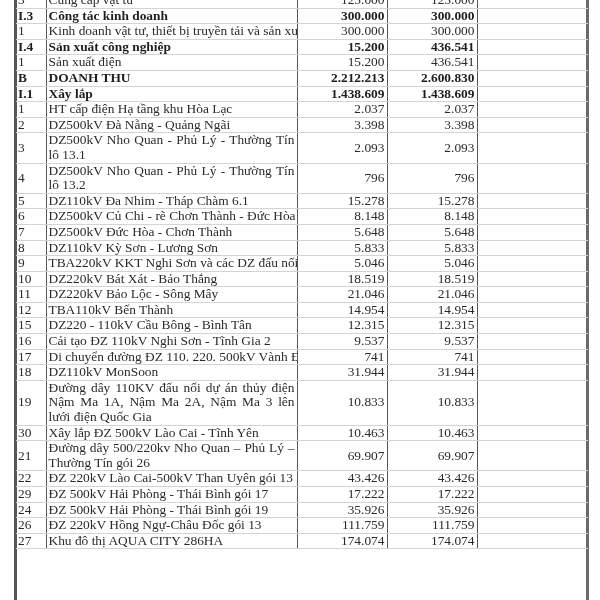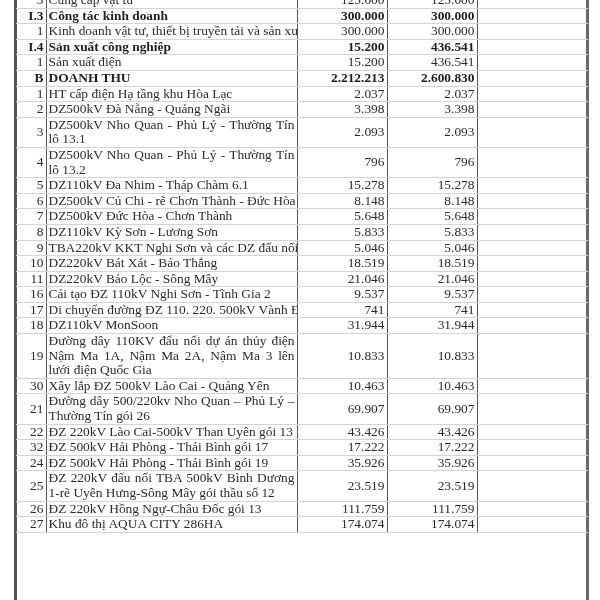--- a/index.html
+++ b/index.html
@@ -5,21 +5,21 @@
   html, body { margin:0; padding:0; background:#ffffff; }
   body { width:600px; height:600px; overflow:hidden; position:relative;
          font-family:"Liberation Serif","DejaVu Serif",serif; color:#2a2a2a; }
   .sheet { position:absolute; left:16px; top:-8px; width:572px; }
   table { border-collapse:collapse; width:572px; table-layout:fixed; }
   col.c1 { width:30px; } col.c2 { width:251px; } col.c3 { width:90px; }
   col.c4 { width:90px; } col.c5 { width:111px; }
   td { font-size:13.4px; line-height:14.6px; padding:0 2px; height:14.6px;
        border-top:1px solid #d4d4d4; border-bottom:1px solid #d4d4d4;
        vertical-align:middle; white-space:nowrap; overflow:hidden; }
-  td.stt { text-align:right; border-right:1.5px solid #555; }
+  td.stt { text-align:left; border-right:1.5px solid #555; }
   td.name { text-align:left; border-right:1.5px solid #555; padding-left:2px; }
   td.num { text-align:right; border-right:1.5px solid #555; padding-right:2px; }
   td.note { border-right:none; }
   tr.bold td { font-weight:bold; color:#1e1e1e; }
   tr.h2 td { height:29.2px; }
   tr.h3 td { height:43.8px; }
   td.wrap { white-space:normal; text-align:justify; line-height:14.6px; }
   .frame-left { position:absolute; left:14px; top:0; width:3px; height:600px; background:#555; }
   .frame-right { position:absolute; left:586px; top:0; width:3px; height:600px; background:#6a6a6a; }
 </style>
@@ -74,20 +74,27 @@
           <td class="num">436.541</td>
           <td class="note"></td>
         </tr>
         <tr class="bold">
           <td class="stt">B</td>
           <td class="name">DOANH THU</td>
           <td class="num">2.212.213</td>
           <td class="num">2.600.830</td>
           <td class="note"></td>
         </tr>
+        <tr class="bold">
+          <td class="stt">I.1</td>
+          <td class="name">Xây lắp</td>
+          <td class="num">1.438.609</td>
+          <td class="num">1.438.609</td>
+          <td class="note"></td>
+        </tr>
         <tr>
           <td class="stt">1</td>
           <td class="name">HT cấp điện Hạ tầng khu Hòa Lạc</td>
           <td class="num">2.037</td>
           <td class="num">2.037</td>
           <td class="note"></td>
         </tr>
         <tr>
           <td class="stt">2</td>
           <td class="name">DZ500kV Đà Nẵng - Quảng Ngãi</td>
@@ -152,20 +159,34 @@
           <td class="note"></td>
         </tr>
         <tr>
           <td class="stt">11</td>
           <td class="name">DZ220kV Bảo Lộc - Sông Mây</td>
           <td class="num">21.046</td>
           <td class="num">21.046</td>
           <td class="note"></td>
         </tr>
         <tr>
+          <td class="stt">12</td>
+          <td class="name">TBA110kV Bến Thành</td>
+          <td class="num">14.954</td>
+          <td class="num">14.954</td>
+          <td class="note"></td>
+        </tr>
+        <tr>
+          <td class="stt">15</td>
+          <td class="name">DZ220 - 110kV Cầu Bông - Bình Tân</td>
+          <td class="num">12.315</td>
+          <td class="num">12.315</td>
+          <td class="note"></td>
+        </tr>
+        <tr>
           <td class="stt">16</td>
           <td class="name">Cải tạo ĐZ 110kV Nghi Sơn - Tĩnh Gia 2</td>
           <td class="num">9.537</td>
           <td class="num">9.537</td>
           <td class="note"></td>
         </tr>
         <tr>
           <td class="stt">17</td>
           <td class="name">Di chuyển đường ĐZ 110. 220. 500kV Vành Đai 4</td>
           <td class="num">741</td>
@@ -181,58 +202,51 @@
         </tr>
         <tr class="h3">
           <td class="stt">19</td>
           <td class="name wrap">Đường dây 110KV đấu nối dự án thủy điện Nậm Ma 1A, Nậm Ma 2A, Nậm Ma 3 lên lưới điện Quốc Gia</td>
           <td class="num">10.833</td>
           <td class="num">10.833</td>
           <td class="note"></td>
         </tr>
         <tr>
           <td class="stt">30</td>
-          <td class="name">Xây lắp ĐZ 500kV Lào Cai - Quảng Yên</td>
+          <td class="name">Xây lắp ĐZ 500kV Lào Cai - Tĩnh Yên</td>
           <td class="num">10.463</td>
           <td class="num">10.463</td>
           <td class="note"></td>
         </tr>
         <tr class="h2">
           <td class="stt">21</td>
           <td class="name wrap">Đường dây 500/220kv Nho Quan – Phủ Lý – Thường Tín gói 26</td>
           <td class="num">69.907</td>
           <td class="num">69.907</td>
           <td class="note"></td>
         </tr>
         <tr>
           <td class="stt">22</td>
           <td class="name"> ĐZ 220kV Lào Cai-500kV Than Uyên gói 13</td>
           <td class="num">43.426</td>
           <td class="num">43.426</td>
           <td class="note"></td>
         </tr>
         <tr>
-          <td class="stt">32</td>
+          <td class="stt">29</td>
           <td class="name"> ĐZ 500kV Hải Phòng - Thái Bình gói 17</td>
           <td class="num">17.222</td>
           <td class="num">17.222</td>
           <td class="note"></td>
         </tr>
         <tr>
           <td class="stt">24</td>
           <td class="name"> ĐZ 500kV Hải Phòng - Thái Bình gói 19</td>
           <td class="num">35.926</td>
           <td class="num">35.926</td>
-          <td class="note"></td>
-        </tr>
-        <tr class="h2">
-          <td class="stt">25</td>
-          <td class="name wrap">ĐZ 220kV đấu nối TBA 500kV Bình Dương 1-rẽ Uyên Hưng-Sông Mây gói thầu số 12</td>
-          <td class="num">23.519</td>
-          <td class="num">23.519</td>
           <td class="note"></td>
         </tr>
         <tr>
           <td class="stt">26</td>
           <td class="name">ĐZ 220kV Hồng Ngự-Châu Đốc gói 13</td>
           <td class="num">111.759</td>
           <td class="num">111.759</td>
           <td class="note"></td>
         </tr>
         <tr>

